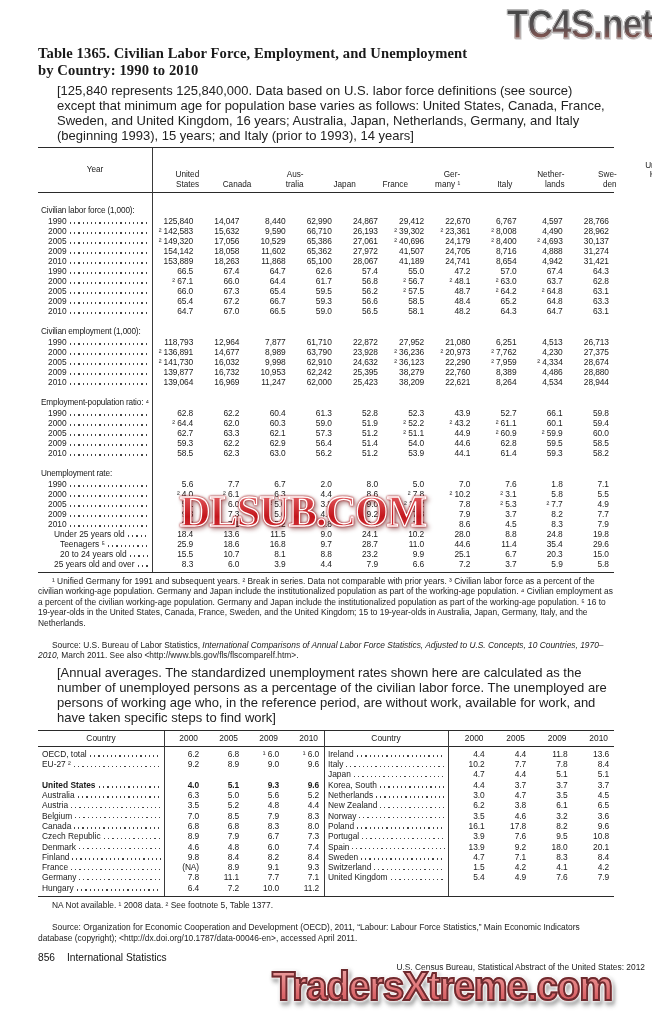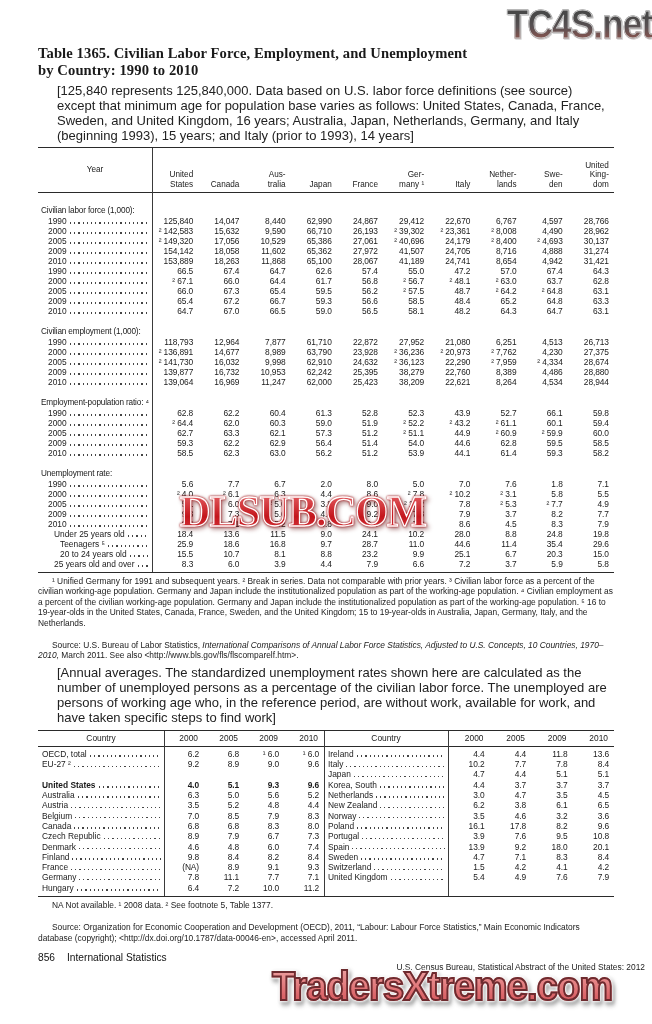--- a/index.html
+++ b/index.html
@@ -15,21 +15,21 @@
   .tbl-title{
     margin-top:45px; font-family:"Liberation Serif","DejaVu Serif",serif;
     font-weight:bold; font-size:14.6px; line-height:17px; letter-spacing:.1px;
   }
   .tbl-title2{margin-top:22px;}
   .bracket-note{margin-top:4px; font-size:13px; line-height:15px; color:#222;margin-left:19px;}
 
   
   .t1365{position:relative; margin-top:4px; border-top:1.5px solid #2a2a2a; border-bottom:1px solid #2a2a2a;}
   .t1365 .vline{position:absolute; left:114px; top:0; bottom:0; width:1px; background:#3a3a3a;}
-  .g1365{display:grid; grid-template-columns:114px repeat(10,46.2px);}
+  .g1365{display:grid; grid-template-columns:114px repeat(10,46.2px);gap:6px;}
   .t1365-head{border-bottom:1px solid #2a2a2a; padding:3px 0 3px 0; align-items:end; min-height:38px;}
   .hc{font-size:8.2px; line-height:9.3px; text-align:right; padding-right:5px;}
   .hc-year{align-self:center; text-align:center; padding-right:0;}
   .t1365-body{padding:2px 0 3px 0;}
   .row{display:grid; grid-template-columns:114px repeat(10,46.2px); height:10px; line-height:10px; font-size:8.4px;}
   .row.sec{margin-top:11px;}
   .seclbl{grid-column:1 / -1; font-size:8.2px; letter-spacing:-.15px; padding-left:3px; white-space:nowrap;}
   .lblcell{display:flex; align-items:center; overflow:hidden; white-space:nowrap;}
   .lbl{font-size:8.4px;}
   .ind1{padding-left:10px;} .ind2{padding-left:16px;} .ind3{padding-left:22px;}

